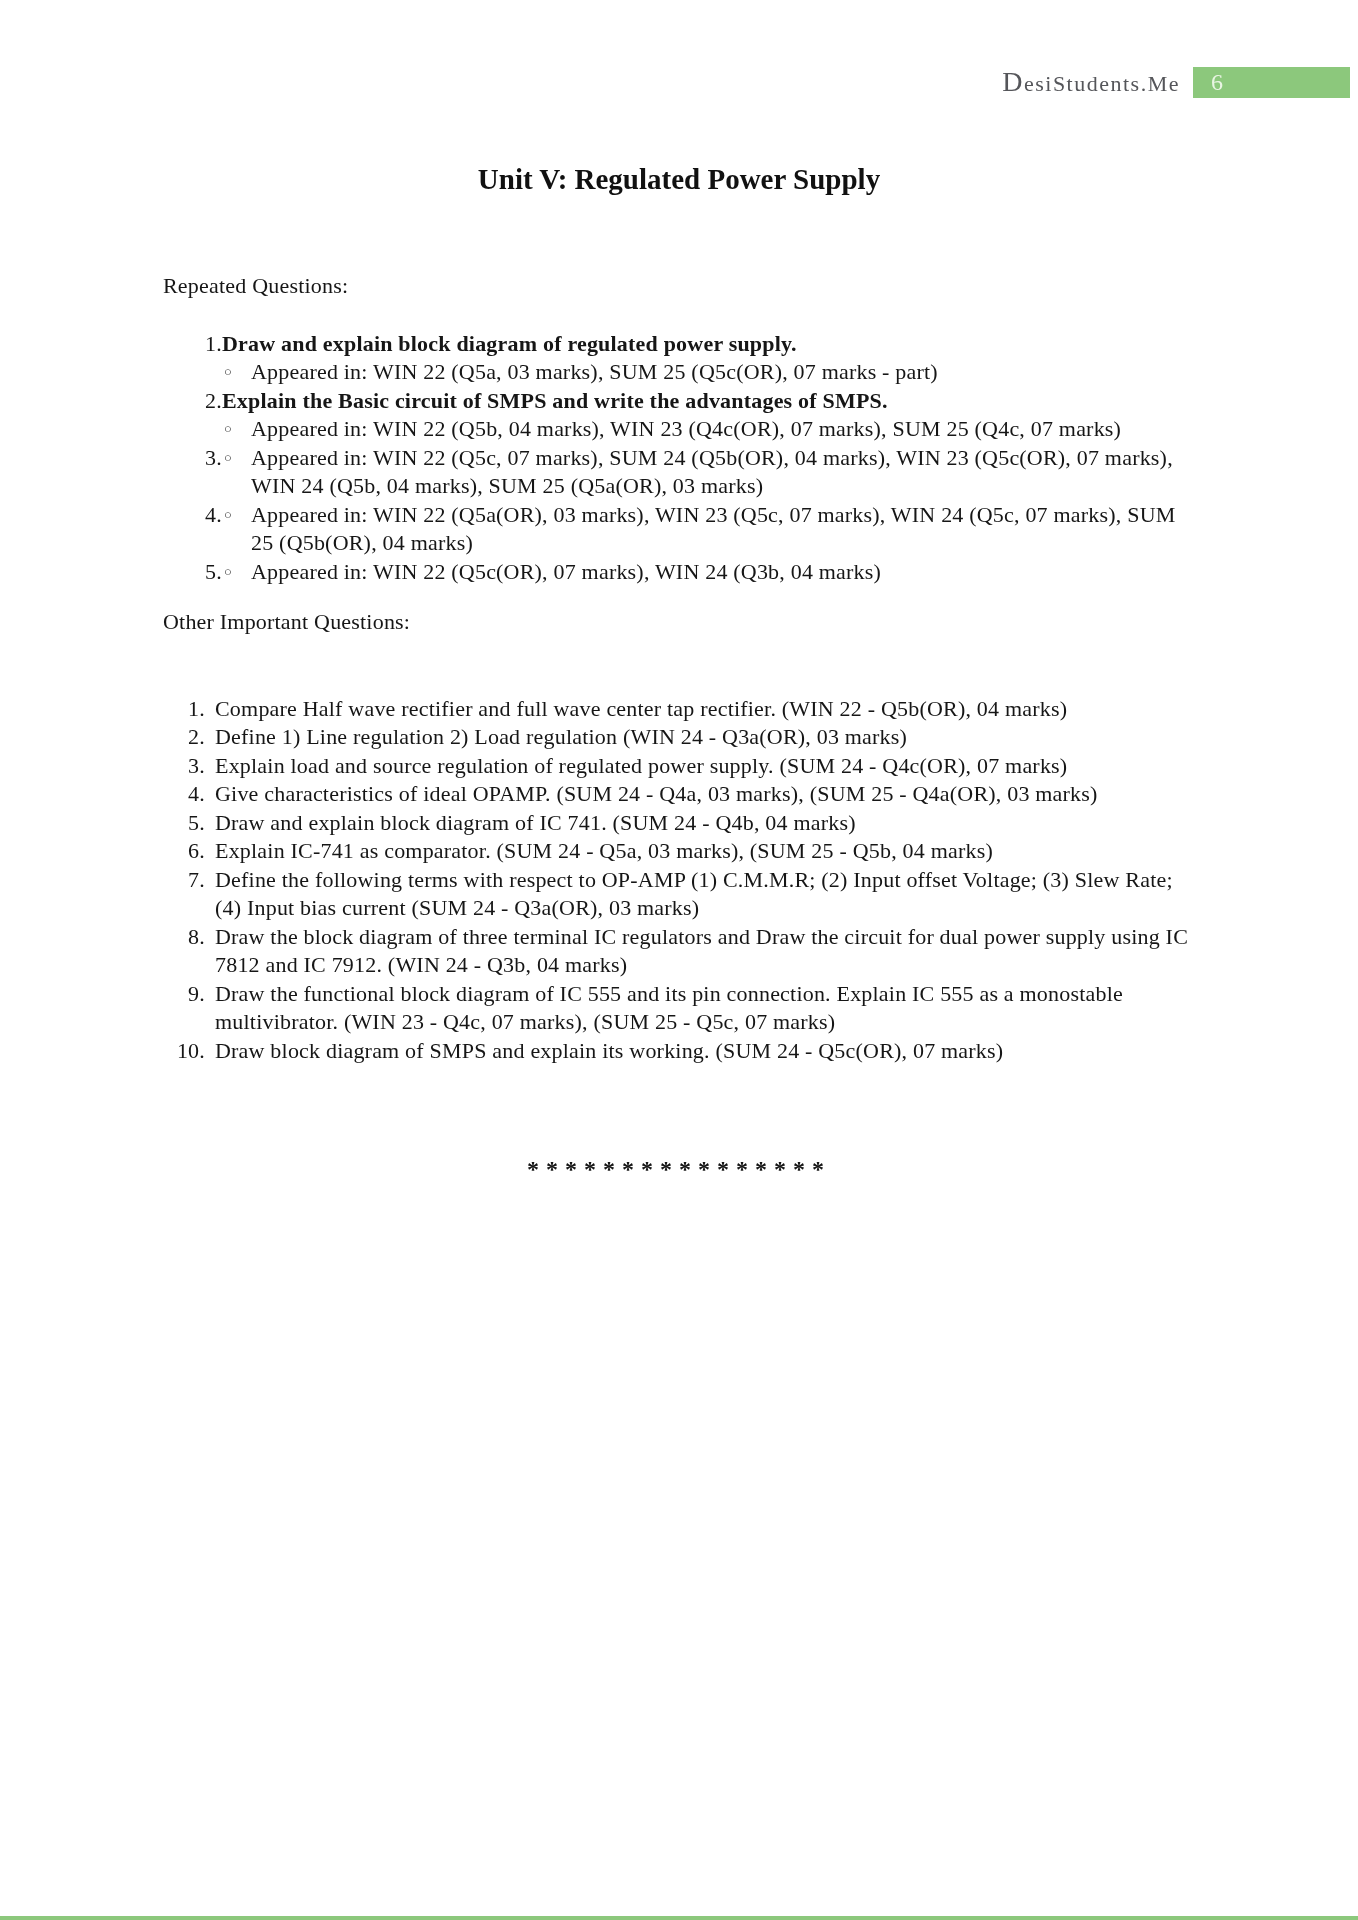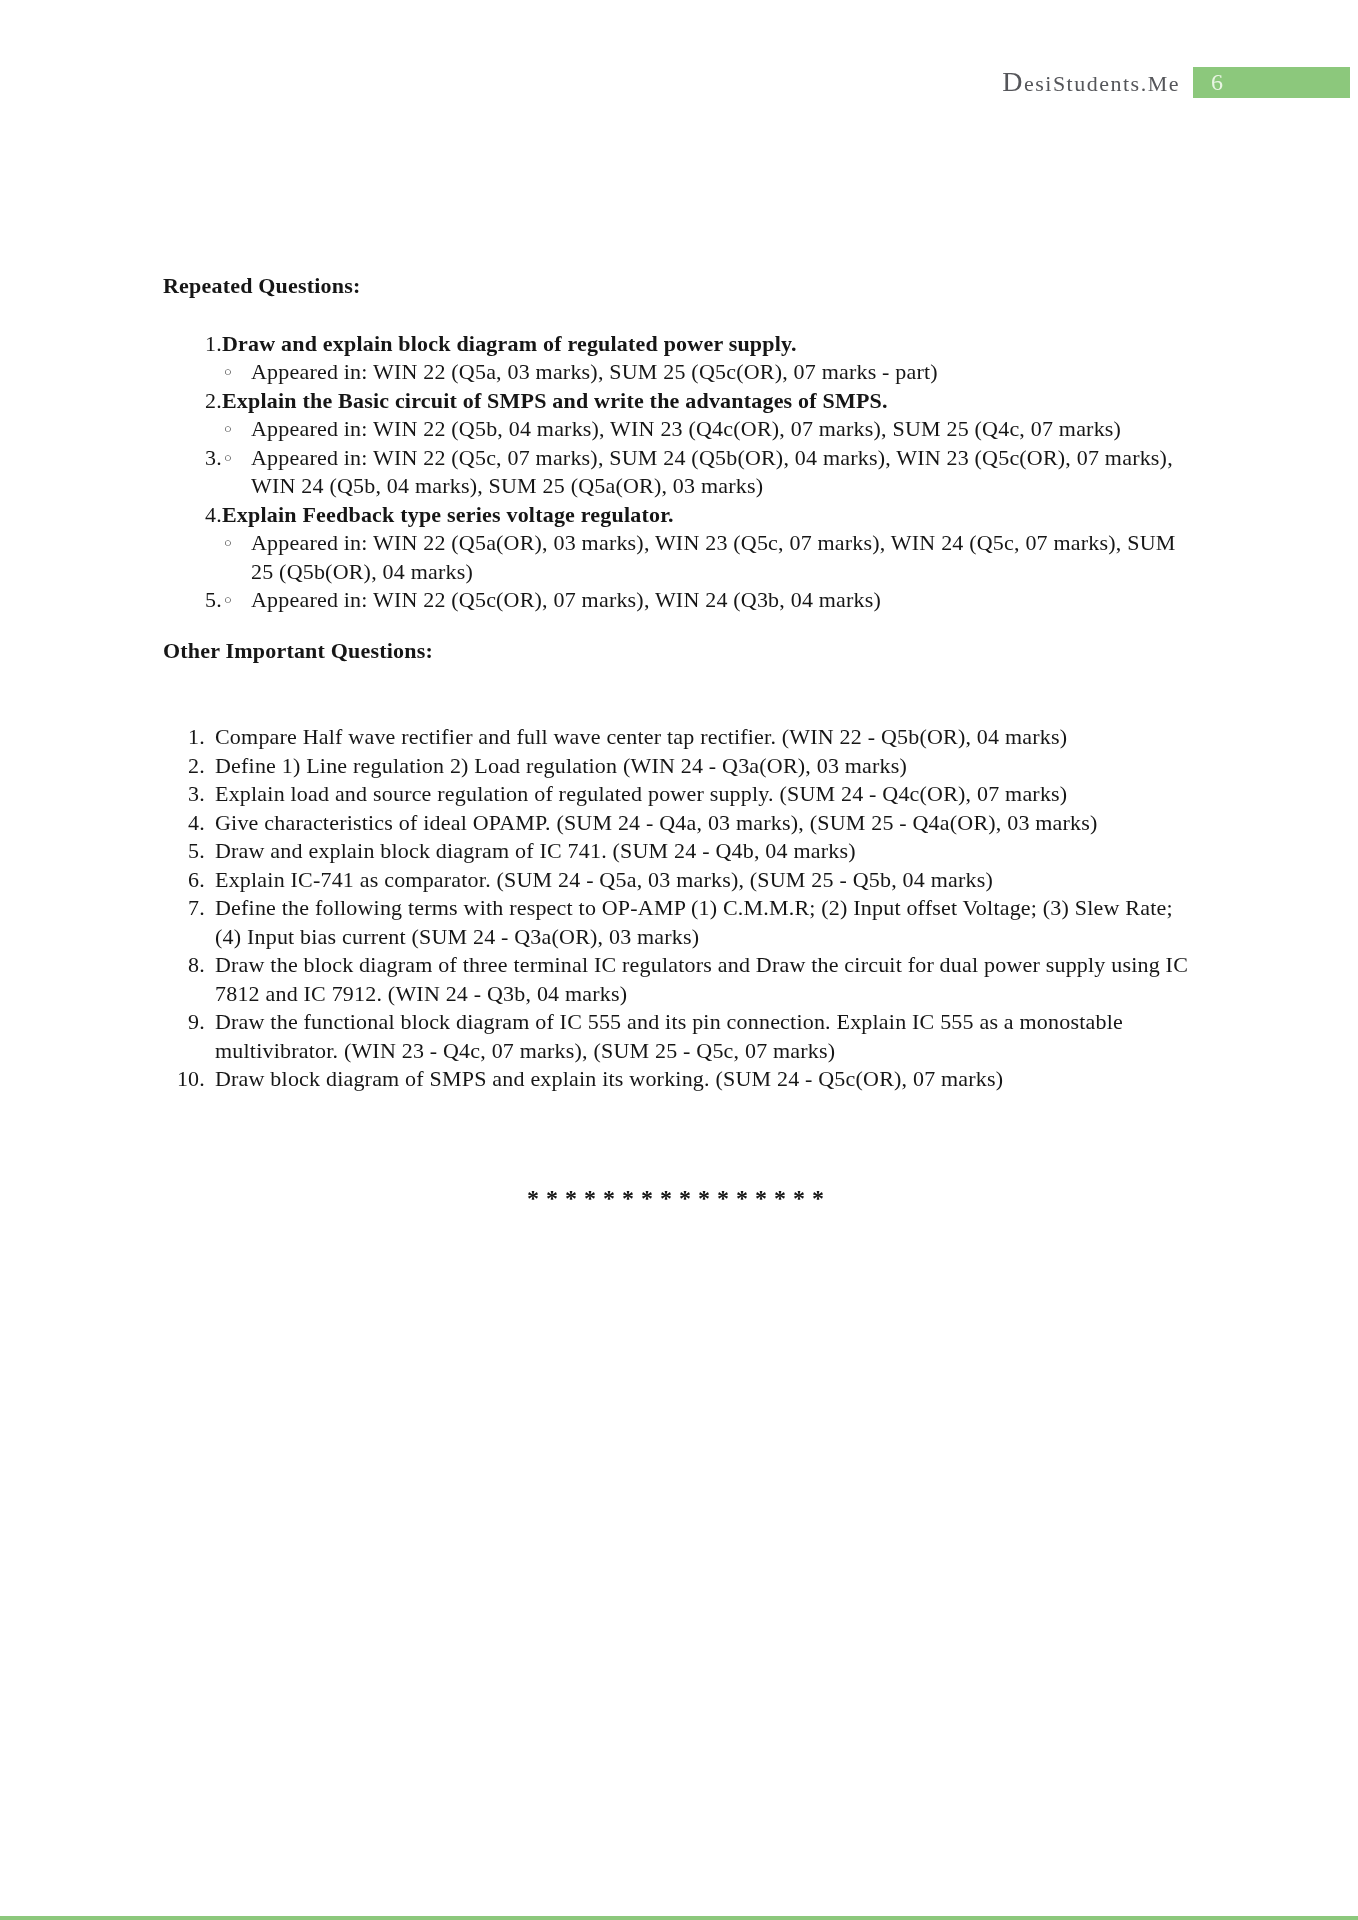--- a/index.html
+++ b/index.html
@@ -61,21 +61,21 @@
   .content {
     position: absolute;
     left: 163px;
     top: 272px;
     width: 1032px;
     font-size: 22px;
     line-height: 28.5px;
     letter-spacing: 0.2px;
   }
   .section-heading {
-    font-weight: bold;
+    font-weight: normal;
     font-size: 22px;
   }
 
   
   #repeated-list { margin-top: 29px; }
   .rq-row { display: flex; align-items: flex-start; }
   .rq-num { flex: 0 0 59px; text-align: right; }
   .rq-body { flex: 1; min-width: 0; }
   .rq-question { font-weight: bold; }
   .rq-sub { display: flex; align-items: flex-start; }
@@ -113,20 +113,21 @@
 
 <div class="page">
 
   <div class="header">
     <span class="site-name">DesiStudents.Me</span>
     <div class="page-badge">
       <span>6</span>
     </div>
   </div>
 
+  <h1 class="title">Unit V: Regulated Power Supply</h1>
 
   <div class="content">
 
     <div class="section-heading">Repeated Questions:</div>
 
     <div id="repeated-list">
   <div class="rq-row">
     <span class="rq-num">1.</span>
     <div class="rq-body">
       <div class="rq-question">Draw and explain block diagram of regulated power supply.</div>
@@ -154,21 +155,20 @@
       <div class="rq-sub">
         <span class="rq-bullet">○</span>
         <span class="rq-subtext">Appeared in: WIN 22 (Q5c, 07 marks), SUM 24 (Q5b(OR), 04 marks), WIN 23 (Q5c(OR), 07 marks), WIN 24 (Q5b, 04 marks), SUM 25 (Q5a(OR), 03 marks)</span>
       </div>
     </div>
   </div>
 
   <div class="rq-row">
     <span class="rq-num">4.</span>
     <div class="rq-body">
-      <div class="rq-question">Explain Feedback type series voltage regulator.</div>
       <div class="rq-sub">
         <span class="rq-bullet">○</span>
         <span class="rq-subtext">Appeared in: WIN 22 (Q5a(OR), 03 marks), WIN 23 (Q5c, 07 marks), WIN 24 (Q5c, 07 marks), SUM 25 (Q5b(OR), 04 marks)</span>
       </div>
     </div>
   </div>
 
   <div class="rq-row">
     <span class="rq-num">5.</span>
     <div class="rq-body">

